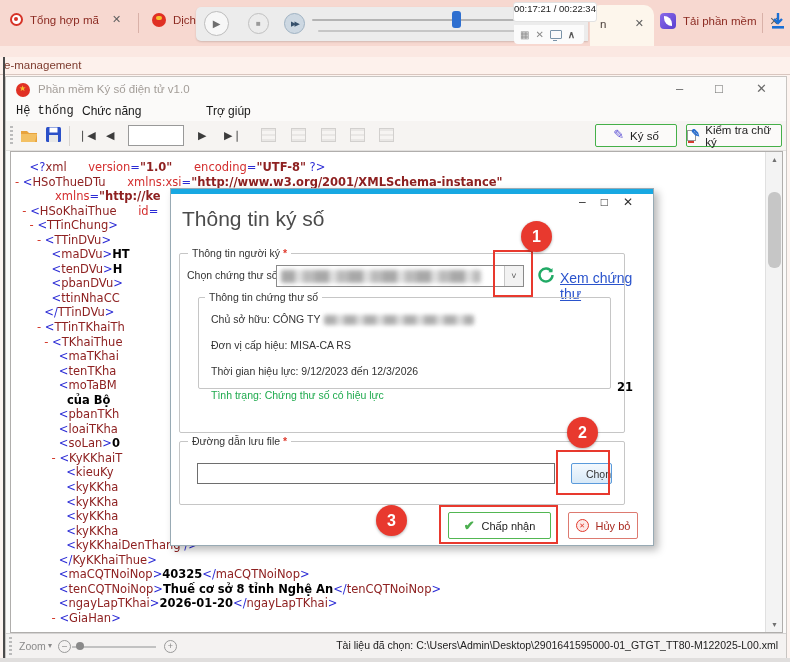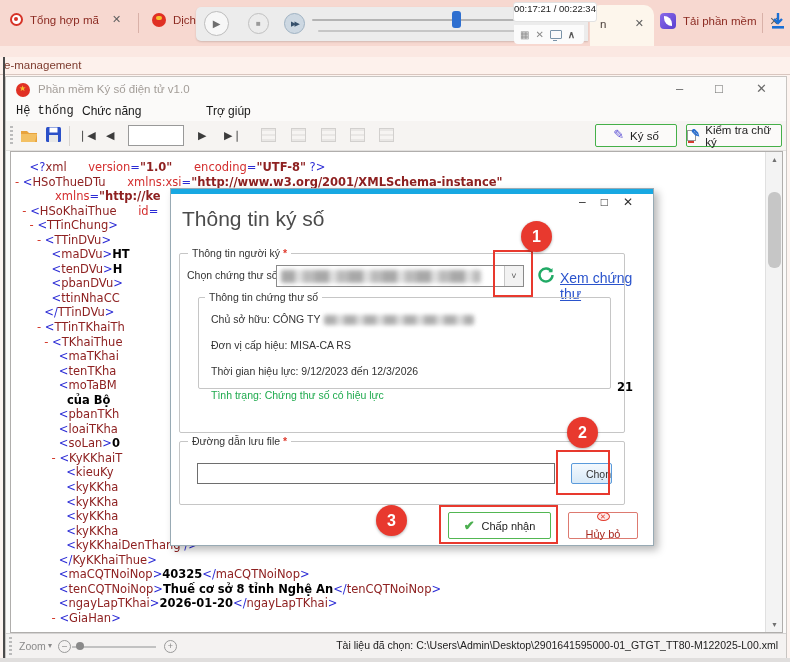--- a/index.html
+++ b/index.html
@@ -105,21 +105,21 @@
   #refresh-btn { position:absolute; left:366px; top:77px; width:18px; height:18px; }
   #view-cert-link { position:absolute; left:389px; top:81px; font-size:14px; color:#2a53cc; text-decoration:underline; }
   #owner-blur { display:inline-block; width:150px; height:10px; border-radius:2px; vertical-align:middle; margin-left:4px;
                 background:repeating-linear-gradient(90deg,#9a9a9a 0 12px,#cfcfcf 12px 20px); filter:blur(2px); opacity:.8; }
   .status-green { color:#1faa4e !important; }
   #path-input { position:absolute; left:26px; top:274px; width:358px; height:21px; background:#fff; border:1px solid #6e6e6e; }
   #browse-btn { position:absolute; left:392px; top:274px; width:41px; height:21px; background:linear-gradient(#f4f9fe,#d8e9f7);
                 border:1px solid #5a9adb; border-radius:2px; font-size:10.5px; color:#333; display:flex; align-items:center; justify-content:flex-end;margin-left:8px; }
   .dlg-btn { position:absolute; top:323px; height:27px; background:#fff; display:flex; align-items:center; justify-content:center; gap:7px; font-size:11px; }
   #accept-btn { left:277px; width:103px; border:1.5px solid #52b752; border-radius:2px; color:#222; }
-  #cancel-btn { left:397px; width:70px; border:1px solid #dd7a70; border-radius:2px; color:#a8281e;flex-direction:column; }
+  #cancel-btn { left:397px; width:70px; border:1px solid #dd7a70; border-radius:2px; color:#a8281e; }
   .check-ic { color:#4caf50; font-weight:bold; font-size:13px; line-height:1; }
   .cancelx-ic { width:13px; height:13px; border:1.5px solid #e23b2e; border-radius:50%; background:#fde8e6; color:#e23b2e;
                 font-size:7px; display:flex; align-items:center; justify-content:center; line-height:1; }
 
   
   .hl-rect { position:absolute; border:2.5px solid #e8392e; z-index:25; }
   .badge { position:absolute; width:31px; height:31px; background:#e8392e; border-radius:50%; color:#fff; font-size:16px; font-weight:bold;
            display:flex; align-items:center; justify-content:center; z-index:26; box-shadow:0 1px 3px rgba(0,0,0,.3); }
   #bottom-strip { left:0; top:658px; width:790px; height:4px; background:#e0dedd; }
 </style>

